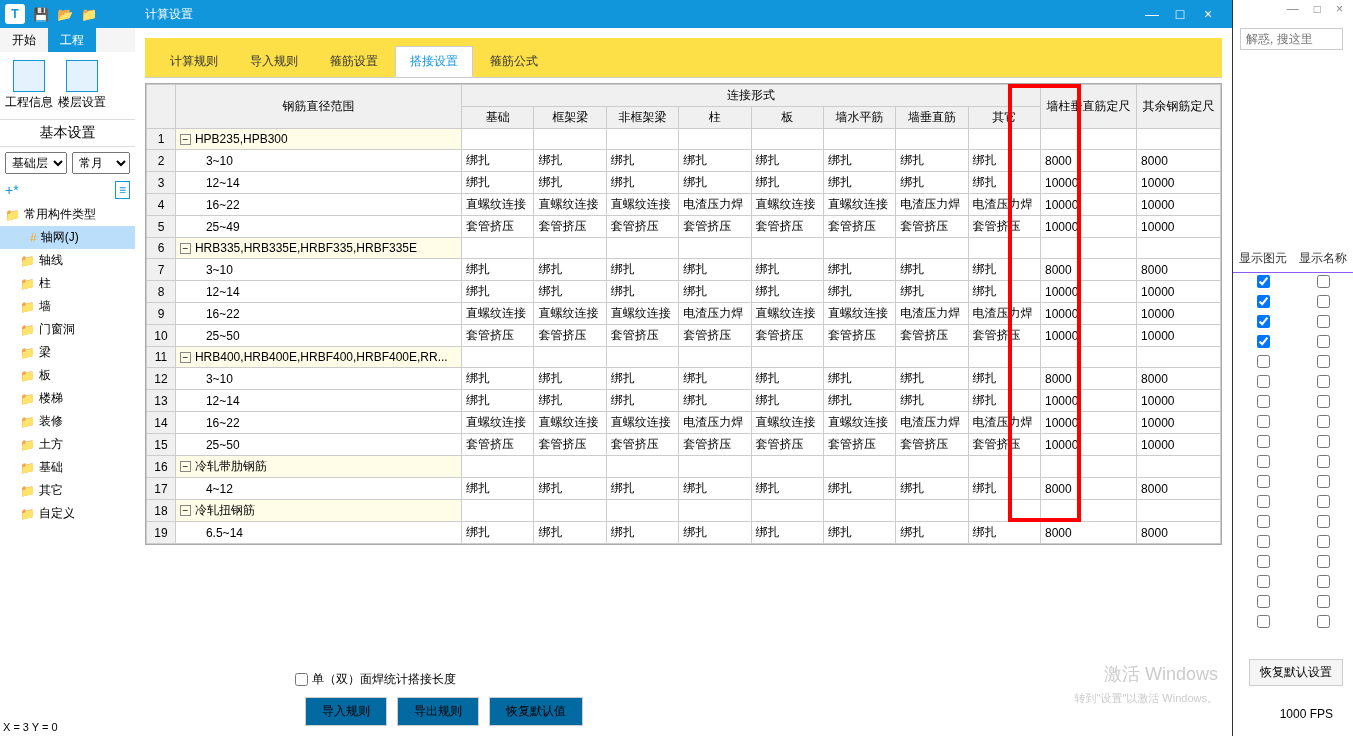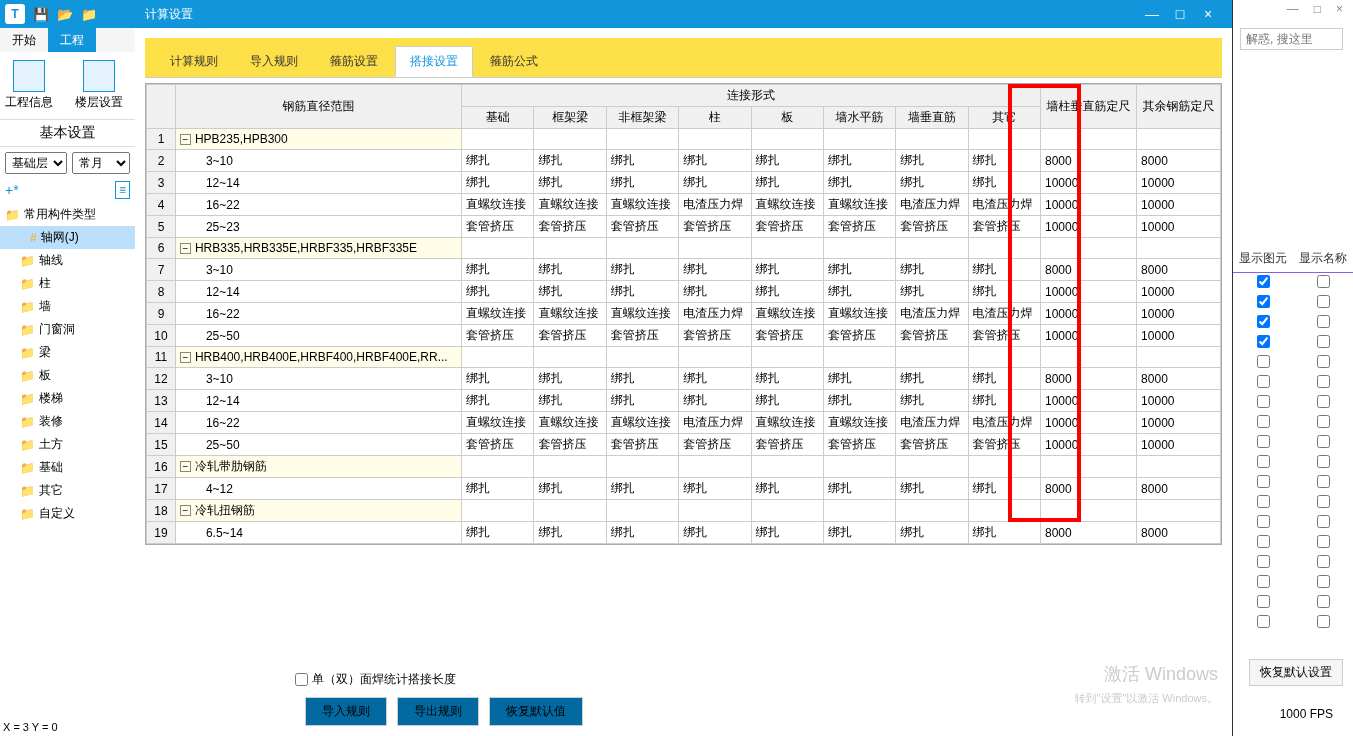--- a/index.html
+++ b/index.html
@@ -34,21 +34,21 @@
 .modal-footer{position:absolute;bottom:10px;left:10px;right:10px;display:flex;align-items:center;gap:10px}
 .modal-footer .chk{display:flex;align-items:center;gap:4px}
 .modal-footer button{padding:5px 16px;border:1px solid #ccc;background:#0369a1;cursor:pointer}
 .left-area{position:absolute;left:0;top:0;width:135px;height:100%;background:#fff}
 .logo-bar{height:28px;background:#1296db;display:flex;align-items:center;padding:0 5px;gap:8px}
 .logo{width:20px;height:20px;background:#fff;border-radius:3px;color:#1296db;text-align:center;line-height:20px;font-weight:bold}
 .logo-bar .ic{color:#fff;font-size:13px;cursor:pointer}
 .main-tabs{display:flex;height:24px;background:#f5f5f5}
 .main-tab{padding:4px 12px;cursor:pointer}
 .main-tab.active{background:#1296db;color:#fff}
-.toolbar{display:flex;padding:8px 5px;gap:22px;border-bottom:1px solid #ddd}
+.toolbar{display:flex;padding:8px 5px;gap:5px;border-bottom:1px solid #ddd}
 .tb-item{text-align:center;cursor:pointer}
 .tb-icon{width:32px;height:32px;background:#e3f2fd;margin:0 auto 2px;border:1px solid #1296db}
 .section-label{text-align:center;padding:4px;border-bottom:1px solid #ddd;font-size:14px}
 .dropdown{display:flex;padding:5px;gap:5px}
 .dropdown select{flex:1;padding:2px}
 .plus-bar{display:flex;padding:2px 5px;align-items:center}
 .plus{color:#1296db;cursor:pointer;font-size:14px}
 .list-ic{margin-left:auto;border:1px solid #1296db;padding:1px 3px;color:#1296db}
 .tree{padding:2px 0}
 .tree-item{padding:3px 5px 3px 20px;cursor:pointer;display:flex;align-items:center;gap:4px}
@@ -332,21 +332,21 @@
             <td>电渣压力焊</td>
             <td>直螺纹连接</td>
             <td>直螺纹连接</td>
             <td>电渣压力焊</td>
             <td>电渣压力焊</td>
             <td>10000</td>
             <td>10000</td>
           </tr>
           <tr>
             <td class="rownum">5</td>
-            <td class="indent">25~23</td>
+            <td class="indent">25~49</td>
             <td>套管挤压</td>
             <td>套管挤压</td>
             <td>套管挤压</td>
             <td>套管挤压</td>
             <td>套管挤压</td>
             <td>套管挤压</td>
             <td>套管挤压</td>
             <td>套管挤压</td>
             <td>10000</td>
             <td>10000</td>

